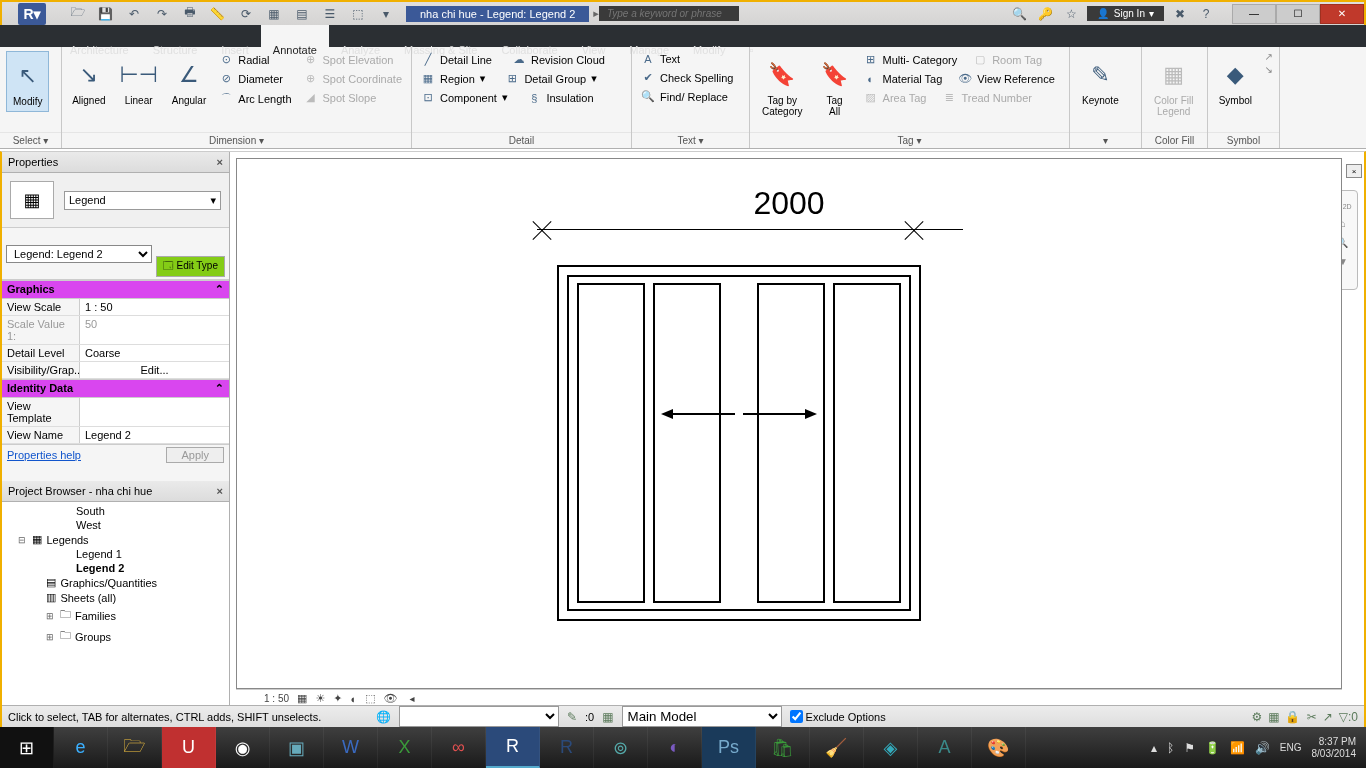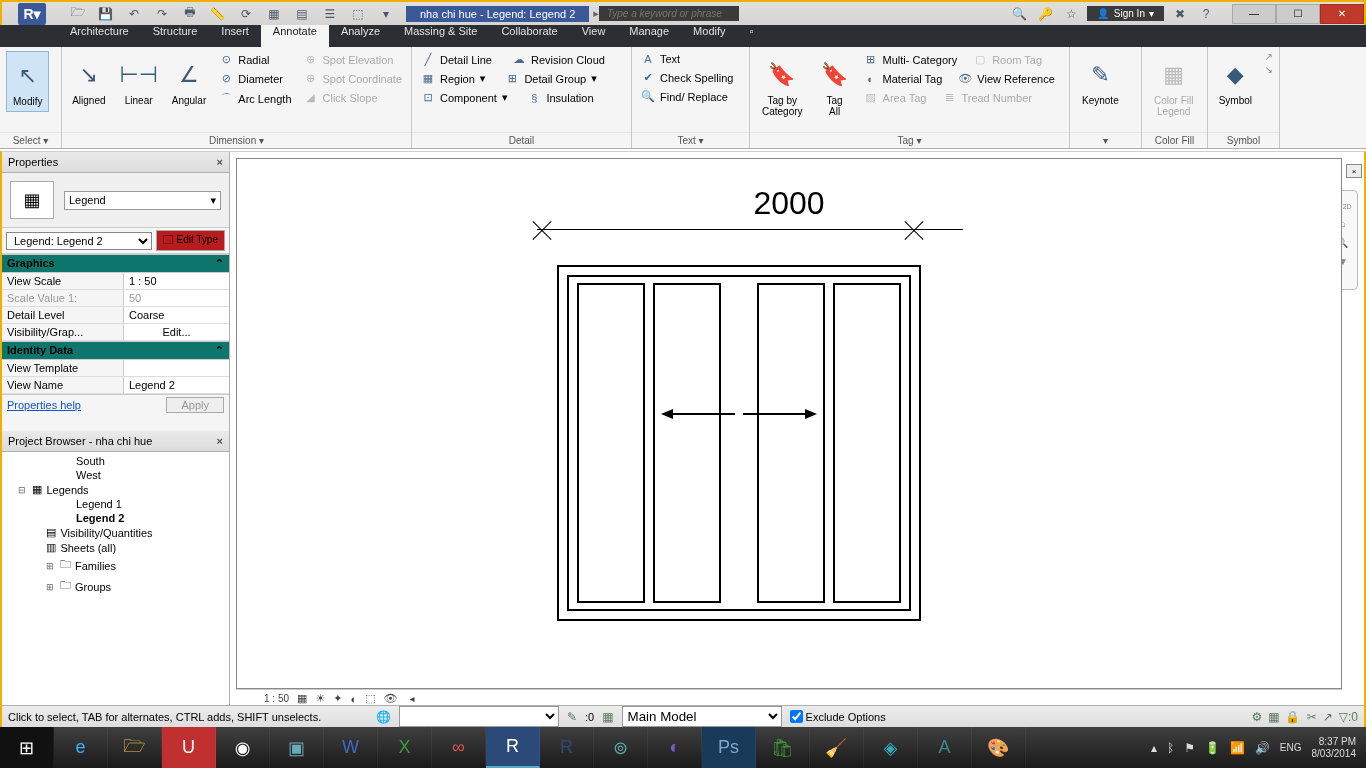--- a/index.html
+++ b/index.html
@@ -14,21 +14,21 @@
 .title-text { background: #3b5998; color: white; padding: 2px 14px; font-size: 11px; margin: 0 4px; }
 .search-box { background: #3a3a3a; color: #aaa; font-style: italic; padding: 2px 8px; font-size: 10px; width: 140px; border: none; }
 .title-right { display: flex; gap: 6px; align-items: center; margin-left: auto; }
 .signin { background: #3a3a3a; color: white; padding: 2px 10px; font-size: 10px; display: flex; align-items: center; gap: 4px; }
 .win-btns { display: flex; margin-left: 10px; }
 .win-btn { width: 44px; height: 20px; display: flex; align-items: center; justify-content: center; background: #ccc; border: 1px solid #aaa; font-size: 10px; }
 .win-close { background: #c0392b; color: white; border-color: #a03020; }
 
 
 .ribbon-tabs { height: 22px; background: #2b2f33; display: flex; align-items: stretch; padding-left: 58px; }
-.ribbon-tab { padding: 0 12px; color: #e0e0e0; font-size: 11px; cursor: pointer; text-align: center; }
+.ribbon-tab { padding: 19px 12px; color: #e0e0e0; font-size: 11px; cursor: pointer; text-align: center; }
 .ribbon-tab.active { background: #f5f5f5; color: #222; }
 
 
 .ribbon { height: 102px; background: #f5f5f5; border-bottom: 1px solid #b0b0b0; display: flex; }
 .panel { border-right: 1px solid #c8c8c8; display: flex; flex-direction: column; }
 .panel-body { flex: 1; display: flex; align-items: flex-start; padding: 4px 6px 0 6px; gap: 6px; }
 .panel-label { text-align: center; font-size: 10px; color: #555; padding: 2px 0; border-top: 1px solid #e5e5e5; }
 .big-btn { display: flex; flex-direction: column; align-items: center; padding: 4px 6px; cursor: pointer; min-width: 40px; }
 .big-btn.sel { background: #cfe4f5; border: 1px solid #8fb7d8; }
 .big-btn .ico { font-size: 22px; color: #3a5a7a; height: 40px; display: flex; align-items: center; }
@@ -44,24 +44,24 @@
 
 
 .side { width: 228px; display: flex; flex-direction: column; border-right: 1px solid #b0b0b0; background: #f5f5f5; }
 .pal-title { background: linear-gradient(#eaeaea,#dcdcdc); padding: 4px 6px; display: flex; justify-content: space-between; border-bottom: 1px solid #b0b0b0; font-size: 11px; }
 .pal-close { cursor: pointer; font-weight: bold; color: #555; }
 .type-sel { display: flex; align-items: center; padding: 8px; gap: 10px; background: #f0f0f0; border-bottom: 1px solid #ccc; }
 .type-img { width: 44px; height: 38px; background: #fff; border: 1px solid #aaa; display: flex; align-items: center; justify-content: center; font-size: 18px; }
 .type-combo { flex: 1; border: 1px solid #999; background: #fff; padding: 2px 4px; font-size: 11px; }
 .inst-row { display: flex; padding: 2px 4px; gap: 4px; align-items: center; border-bottom: 1px solid #ccc; }
 .inst-combo { flex: 1; border: 1px solid #888; background: #fff; padding: 1px 3px; font-size: 11px; }
-.edit-type { border: 1px solid #aaa; background: #b91c1c; padding: 1px 6px; font-size: 10px; cursor: pointer; }
-.grp-hdr { background: #0f766e; padding: 2px 5px; font-size: 11px; font-weight: bold; display: flex; justify-content: space-between; border-top: 1px solid #ccc; border-bottom: 1px solid #ccc; }
+.edit-type { border: 1px solid #aaa; background: #84cc16; padding: 1px 6px; font-size: 10px; cursor: pointer; margin-top: 26px; }
+.grp-hdr { background: #d946ef; padding: 2px 5px; font-size: 11px; font-weight: bold; display: flex; justify-content: space-between; border-top: 1px solid #ccc; border-bottom: 1px solid #ccc; }
 .prop-row { display: flex; border-bottom: 1px solid #ddd; font-size: 11px; }
-.prop-k { width: 122px; padding: 2px 5px; border-right: 1px solid #ccc; }
+.prop-k { width: 78px; padding: 2px 5px; border-right: 1px solid #ccc; }
 .prop-v { flex: 1; padding: 2px 5px; background: #fff; }
 .prop-v.ctr { text-align: center; }
 .prop-k.dim, .prop-v.dim { color: #999; }
 .prop-foot { display: flex; justify-content: space-between; padding: 2px 5px; align-items: center; border-top: 1px solid #ccc; }
 .prop-foot a { color: #1155cc; text-decoration: underline; font-size: 11px; }
 .apply-btn { border: 1px solid #aaa; background: #eee; padding: 1px 14px; color: #999; font-size: 11px; }
 
 
 .tree { overflow-y: auto; padding: 2px 0; font-size: 11px; background: #fff; flex: 1; }
 .tree-item { padding: 1px 4px 1px 16px; cursor: pointer; display: flex; align-items: center; gap: 4px; }
@@ -216,21 +216,21 @@
         <div class="small-btn dim">
             <span class="si">⊕</span>
             <span>Spot Elevation</span>
           </div>
         <div class="small-btn dim">
             <span class="si">⊕</span>
             <span>Spot Coordinate</span>
           </div>
         <div class="small-btn dim">
             <span class="si">◢</span>
-            <span>Click Slope</span>
+            <span>Spot Slope</span>
           </div>
       </div>
     </div>
     <div class="panel-label"><span>Dimension</span> ▾</div>
   </div>
 
   <div class="panel" style="width:220px">
     <div class="panel-body">
       <div class="col" style="width:100%">
         <div style="display:flex;gap:14px">
@@ -433,21 +433,21 @@
           <span>Legends</span>
         </div>
         <div class="tree-item l2">
           <span>Legend 1</span>
         </div>
         <div class="tree-item l2 sel">
           <span>Legend 2</span>
         </div>
         <div class="tree-item l1">
           <span>▤</span>
-          <span>Visibility/Quantities</span>
+          <span>Graphics/Quantities</span>
         </div>
         <div class="tree-item l1">
           <span>▥</span>
           <span>Sheets (all)</span>
         </div>
         <div class="tree-item l1">
           <span class="tree-exp">⊞</span>
           <span>🗀</span>
           <span>Families</span>
         </div>

